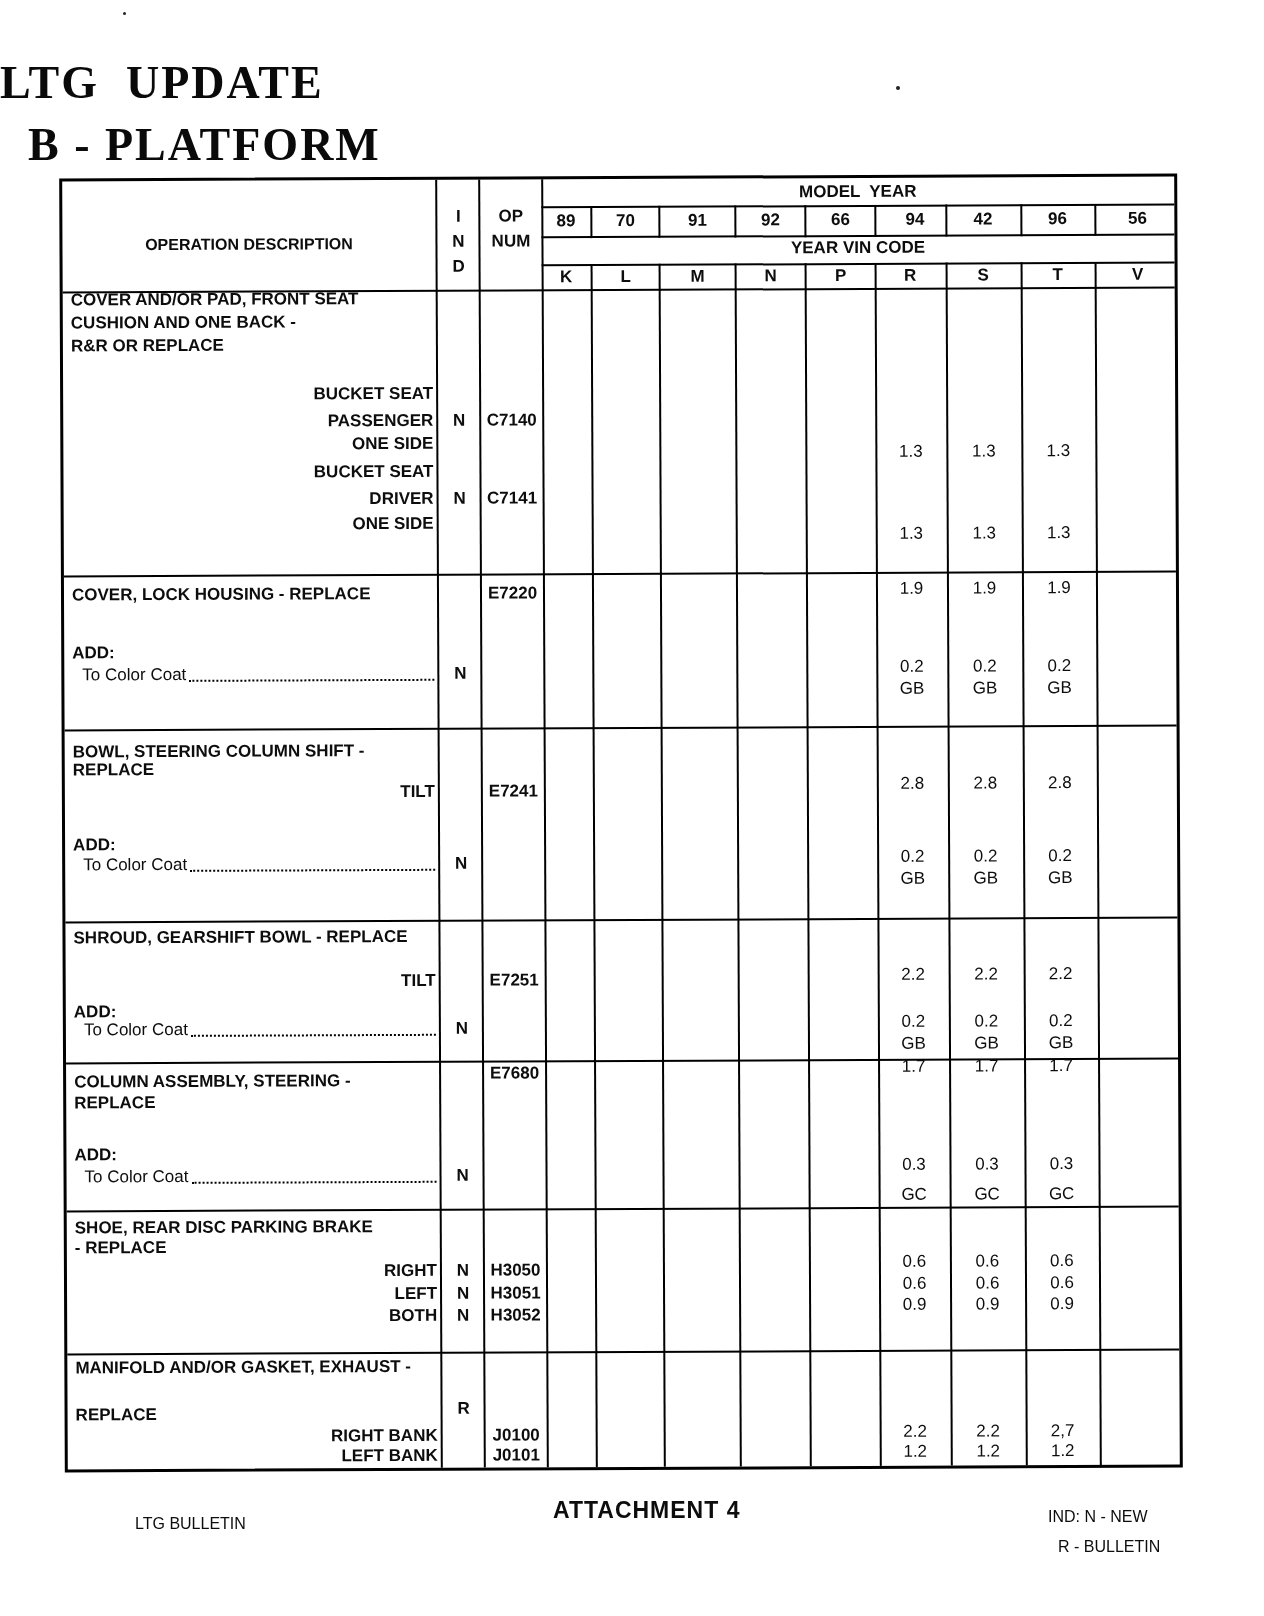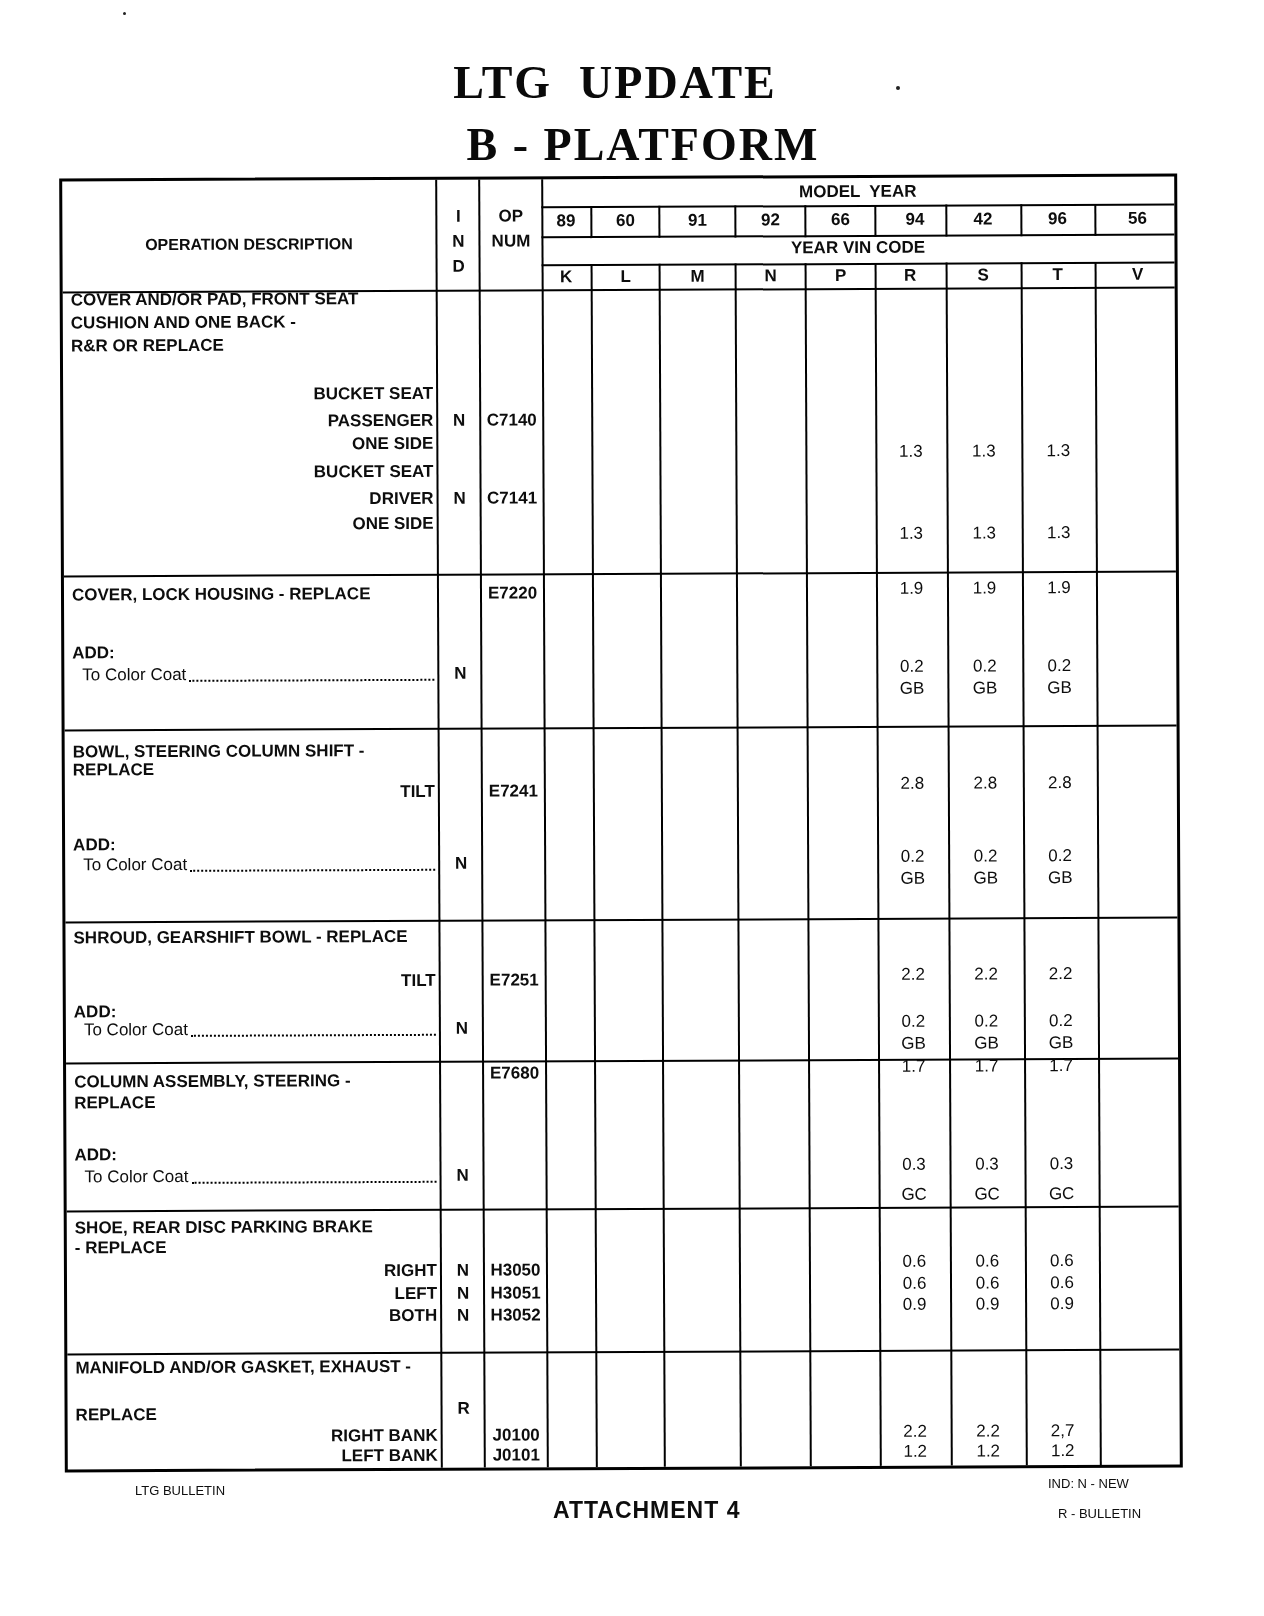--- a/index.html
+++ b/index.html
@@ -1,18 +1,18 @@
 <!DOCTYPE html>
 <html><head>
 <meta charset="utf-8">
 <style>
   html,body{margin:0;padding:0;background:#e8e8e8;}
   .page{position:relative;width:1264px;height:1616px;background:#ffffff;overflow:hidden;
         font-family:"Liberation Sans", sans-serif;color:#0d0d0d;}
-  .title{position:absolute;left:0;width:1230px;text-align:center;
+  .title{position:absolute;left:0;width:1230px;
          font-family:"Liberation Serif", serif;font-weight:bold;white-space:pre;color:#0a0a0a;}
   .t1{top:56px;font-size:46px;letter-spacing:2px;}
   .t2{top:118px;font-size:46px;letter-spacing:2px;margin-left:28px;}
   .tbl{position:absolute;left:62px;top:176px;width:1118px;height:1294px;
        border:3px solid #000;box-sizing:border-box;transform:rotate(-0.25deg);background:#fff;}
   .vl{position:absolute;width:2px;background:#000;top:0;bottom:0;}
   .vt{position:absolute;width:2px;background:#000;top:27px;height:32px;}
   .vb{position:absolute;width:2px;background:#000;top:85px;bottom:0;}
   .hl{position:absolute;height:2px;background:#000;left:0;right:0;}
   .hr{position:absolute;height:2px;background:#000;left:479px;right:0;}
@@ -22,21 +22,21 @@
   .ind{left:375px;width:42px;text-align:center;}
   .opn{left:418px;width:61px;text-align:center;}
   .v94{left:812px;width:71px;text-align:center;font-weight:normal;}
   .v95{left:883px;width:75px;text-align:center;font-weight:normal;}
   .v96{left:958px;width:74px;text-align:center;font-weight:normal;}
   .hy{position:absolute;height:24px;line-height:24px;text-align:center;font-weight:bold;font-size:17px;}
   .span-right{left:479px;right:0;text-align:center;white-space:pre;}
   .tcc{position:absolute;left:18px;width:352px;height:22px;display:flex;align-items:center;
        font-size:17px;font-weight:normal;}
   .tcc .dots{flex:1 1 auto;height:1px;border-bottom:2px dotted #000;margin-left:3px;position:relative;top:5px;}
-  .foot{position:absolute;font-size:13px;}
+  .foot{position:absolute;font-size:16px;margin-top:32px;}
   .attach{position:absolute;font-size:23px;font-weight:bold;letter-spacing:1px;}
   .speck{position:absolute;background:#222;border-radius:50%;}
 </style>
 </head>
 <body>
 
 <div class="page">
 
   <div class="title t1">LTG  UPDATE</div>
   <div class="title t2">B - PLATFORM</div>
@@ -77,21 +77,21 @@
     <div class="hl" style="top:1172px"></div>
 
     <div class="cell" style="left:0;width:373px;top:53px;text-align:center;font-size:16px">OPERATION DESCRIPTION</div>
     <div class="cell ind" style="top:26px">I</div>
     <div class="cell ind" style="top:51px">N</div>
     <div class="cell ind" style="top:76px">D</div>
     <div class="cell opn" style="top:26px">OP</div>
     <div class="cell opn" style="top:51px">NUM</div>
     <div class="hy span-right" style="top:2px">MODEL  YEAR</div>
     <div class="hy" style="left:479px;width:49px;top:30px">89</div>
-    <div class="hy" style="left:530px;width:66px;top:30px">60</div>
+    <div class="hy" style="left:530px;width:66px;top:30px">70</div>
     <div class="hy" style="left:598px;width:74px;top:30px">91</div>
     <div class="hy" style="left:674px;width:68px;top:30px">92</div>
     <div class="hy" style="left:744px;width:68px;top:30px">66</div>
     <div class="hy" style="left:812px;width:81px;top:30px">94</div>
     <div class="hy" style="left:883px;width:75px;top:30px">42</div>
     <div class="hy" style="left:958px;width:74px;top:30px">96</div>
     <div class="hy" style="left:1034px;width:82px;top:30px">56</div>
     <div class="hy span-right" style="top:58px">YEAR VIN CODE</div>
     <div class="hy" style="left:479px;width:49px;top:86px">K</div>
     <div class="hy" style="left:530px;width:66px;top:86px">L</div>

